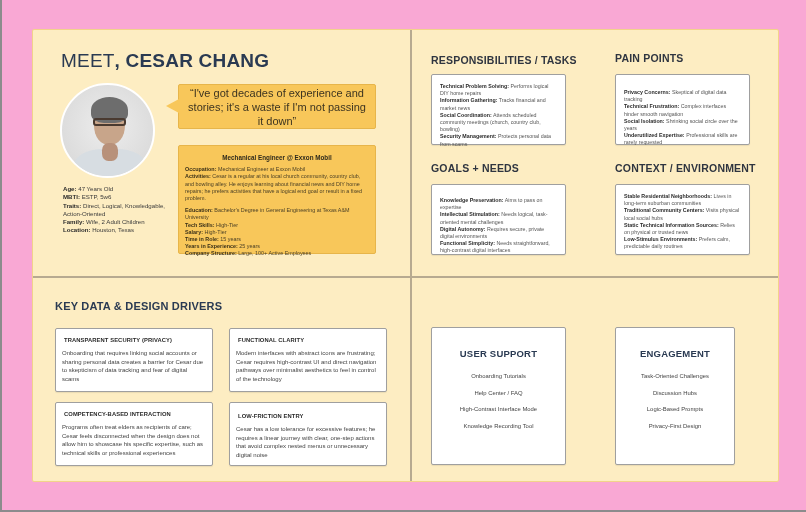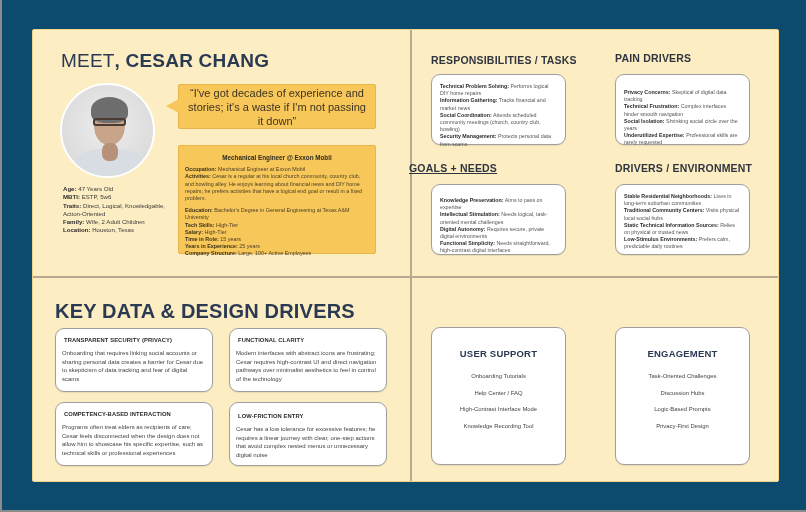--- a/index.html
+++ b/index.html
@@ -1,47 +1,47 @@
 <!DOCTYPE html>
 <html><head>
 <meta charset="utf-8">
 <style>
   * { box-sizing: border-box; margin: 0; padding: 0; }
   html, body { width: 806px; height: 512px; overflow: hidden; background: #ffffff; }
   body { font-family: "Liberation Sans", "DejaVu Sans", sans-serif; color: #2b2b2b; position: relative; }
-  .frame { position: absolute; left: 0; top: 0; width: 806px; height: 512px; border-left: 2px solid #8c8c8c; border-bottom: 2px solid #8c8c8c; background: #0c4a6e; }
+  .frame { position: absolute; left: 0; top: 0; width: 806px; height: 512px; border-left: 2px solid #8c8c8c; border-bottom: 2px solid #8c8c8c; background: #f9a8d4; }
   .board { position: absolute; left: 30px; top: 29px; width: 747px; height: 453px; background: #fdedc2; border: 1px solid #f2d38a; border-radius: 2px; }
   .vdiv { position: absolute; left: 377px; top: 0; width: 2px; height: 100%; background: #b7aa90; }
   .hdiv { position: absolute; left: 0; top: 246px; width: 100%; height: 2px; background: #b7aa90; }
 
   .h-big { position: absolute; font-size: 19px; color: #2a3a52; letter-spacing: 0.2px; }
   .h-big .light { font-weight: 400; }
   .h-big .bold { font-weight: 700; }
   .h-mid { position: absolute; font-size: 10.5px; font-weight: 700; color: #2f3540; letter-spacing: 0.2px; }
-  .h-sec { position: absolute; font-size: 20px; font-weight: 700; color: #2a3a52; letter-spacing: 0.2px; }
+  .h-sec { position: absolute; font-size: 11px; font-weight: 700; color: #2a3a52; letter-spacing: 0.2px; }
 
   .photo { position: absolute; left: 27px; top: 53px; width: 95px; height: 95px; border-radius: 50%; background: radial-gradient(circle at 50% 45%, #ededed 0%, #dcdcdc 70%, #cfcfcf 100%); border: 2px solid #ffffff; overflow: hidden; }
   .photo .hair { position: absolute; left: 29px; top: 12px; width: 37px; height: 26px; background: #6d6d6d; border-radius: 50% 50% 35% 35%; }
   .photo .face { position: absolute; left: 32px; top: 20px; width: 31px; height: 40px; background: #c8a58a; border-radius: 45% 45% 48% 48%; }
   .photo .glasses { position: absolute; left: 31px; top: 33px; width: 33px; height: 8px; border: 2px solid #4a3a30; border-radius: 3px; }
   .photo .shirt { position: absolute; left: 12px; top: 64px; width: 72px; height: 40px; background: #d7dde2; border-radius: 40% 40% 0 0; }
   .photo .hand { position: absolute; left: 40px; top: 58px; width: 16px; height: 18px; background: #b8917a; border-radius: 40%; }
 
   .quote { position: absolute; left: 145px; top: 54px; width: 198px; height: 45px; background: #f8c75a; border: 1px solid #e7b54a; border-radius: 2px; display: flex; align-items: center; justify-content: flex-start; text-align: center; font-size: 11px; line-height: 14px; color: #3d3420; padding: 0 6px; }
   .quote::before { content: ""; position: absolute; left: -13px; top: 14px; width: 0; height: 0; border-top: 7px solid transparent; border-bottom: 7px solid transparent; border-right: 13px solid #f8c75a; }
 
   .jobcard { position: absolute; left: 145px; top: 115px; width: 198px; height: 109px; background: #f8c75a; border: 1px solid #e7b54a; border-radius: 2px; padding: 8px 6px 0 6px; font-size: 5.4px; line-height: 7.2px; color: #4a3f25; }
   .jobcard .title { text-align: center; font-weight: 700; font-size: 6.3px; margin-bottom: 5px; color: #2f2a1c; }
   .jobcard .gap { height: 5px; }
   .kv b { font-weight: 700; color: #3a3018; }
 
   .bio { position: absolute; left: 30px; top: 155px; width: 110px; font-size: 6.1px; line-height: 8.3px; color: #3a3a3a; }
   .bio b { color: #2a2a2a; }
 
-  .card { position: absolute; background: #ffffff; border: 1px solid #9f9f9f; border-radius: 9px; box-shadow: 0 1px 1px rgba(0,0,0,0.08); }
+  .card { position: absolute; background: #ffffff; border: 1px solid #9f9f9f; border-radius: 2px; box-shadow: 0 1px 1px rgba(0,0,0,0.08); }
   .smallcard { padding: 8px 8px; font-size: 5.3px; line-height: 7.2px; color: #555; }
   .smallcard b { color: #2a2a2a; }
 
   .driver { padding: 8px 6px; }
   .driver .dt { font-size: 5.8px; font-weight: 700; color: #2a2a2a; margin: 0 0 6px 2px; letter-spacing: 0.1px; }
   .driver .dd { font-size: 6px; line-height: 8.5px; color: #444; }
 
   .sol { text-align: center; }
   .sol .st { font-size: 9.5px; font-weight: 700; color: #2a3a52; margin-top: 20px; margin-bottom: 14px; letter-spacing: 0.2px; }
   .sol .si { font-size: 5.9px; color: #444; margin-bottom: 10.5px; }
@@ -93,37 +93,37 @@
     </div>
 
     <div class="h-mid" style="left:398px; top:24px;">RESPONSIBILITIES / TASKS</div>
     <div class="card smallcard" style="left:398px; top:44px; width:135px; height:71px;">
       <div><b>Technical Problem Solving:</b> <span>Performs logical DIY home repairs</span></div>
       <div><b>Information Gathering:</b> <span>Tracks financial and market news</span></div>
       <div><b>Social Coordination:</b> <span>Attends scheduled community meetings (church, country club, bowling)</span></div>
       <div><b>Security Management:</b> <span>Protects personal data from scams</span></div>
     </div>
 
-    <div class="h-mid" style="left:582px; top:22px;">PAIN DRIVERS</div>
+    <div class="h-mid" style="left:582px; top:22px;">PAIN POINTS</div>
     <div class="card smallcard" style="left:582px; top:44px; width:135px; height:71px; padding-top:14px;">
       <div><b>Privacy Concerns:</b> <span>Skeptical of digital data tracking</span></div>
       <div><b>Technical Frustration:</b> <span>Complex interfaces hinder smooth navigation</span></div>
       <div><b>Social Isolation:</b> <span>Shrinking social circle over the years</span></div>
       <div><b>Underutilized Expertise:</b> <span>Professional skills are rarely requested</span></div>
     </div>
 
-    <div class="h-mid" style="left:376px; top:132px;text-decoration:underline;">GOALS + NEEDS</div>
+    <div class="h-mid" style="left:398px; top:132px;">GOALS + NEEDS</div>
     <div class="card smallcard" style="left:398px; top:154px; width:135px; height:71px; padding-top:12px;">
       <div><b>Knowledge Preservation:</b> <span>Aims to pass on expertise</span></div>
       <div><b>Intellectual Stimulation:</b> <span>Needs logical, task-oriented mental challenges</span></div>
       <div><b>Digital Autonomy:</b> <span>Requires secure, private digital environments</span></div>
       <div><b>Functional Simplicity:</b> <span>Needs straightforward, high-contrast digital interfaces</span></div>
     </div>
 
-    <div class="h-mid" style="left:582px; top:132px;">DRIVERS / ENVIRONMENT</div>
+    <div class="h-mid" style="left:582px; top:132px;">CONTEXT / ENVIRONMENT</div>
     <div class="card smallcard" style="left:582px; top:154px; width:135px; height:71px;">
       <div><b>Stable Residential Neighborhoods:</b> <span>Lives in long-term suburban communities</span></div>
       <div><b>Traditional Community Centers:</b> <span>Visits physical local social hubs</span></div>
       <div><b>Static Technical Information Sources:</b> <span>Relies on physical or trusted news</span></div>
       <div><b>Low-Stimulus Environments:</b> <span>Prefers calm, predictable daily routines</span></div>
     </div>
 
     <div class="h-sec" style="left:22px; top:270px;">KEY DATA &amp; DESIGN DRIVERS</div>
     <div class="card driver" style="left:22px; top:298px; width:158px; height:64px;">
       <div class="dt">TRANSPARENT SECURITY (PRIVACY)</div>
@@ -142,21 +142,21 @@
       <div class="dd">Cesar has a low tolerance for excessive features; he requires a linear journey with clear, one-step actions that avoid complex nested menus or unnecessary digital noise</div>
     </div>
 
     <div class="card sol" style="left:398px; top:297px; width:135px; height:138px;">
       <div class="st">USER SUPPORT</div>
       <div class="si">Onboarding Tutorials</div>
       <div class="si">Help Center / FAQ</div>
       <div class="si">High-Contrast Interface Mode</div>
       <div class="si">Knowledge Recording Tool</div>
     </div>
-    <div class="card sol" style="left:582px; top:297px; width:135px; height:138px;">
+    <div class="card sol" style="left:582px; top:297px; width:120px; height:138px;">
       <div class="st">ENGAGEMENT</div>
       <div class="si">Task-Oriented Challenges</div>
       <div class="si">Discussion Hubs</div>
       <div class="si">Logic-Based Prompts</div>
       <div class="si">Privacy-First Design</div>
     </div>
   </div>
 </div>
 
 </body></html>

